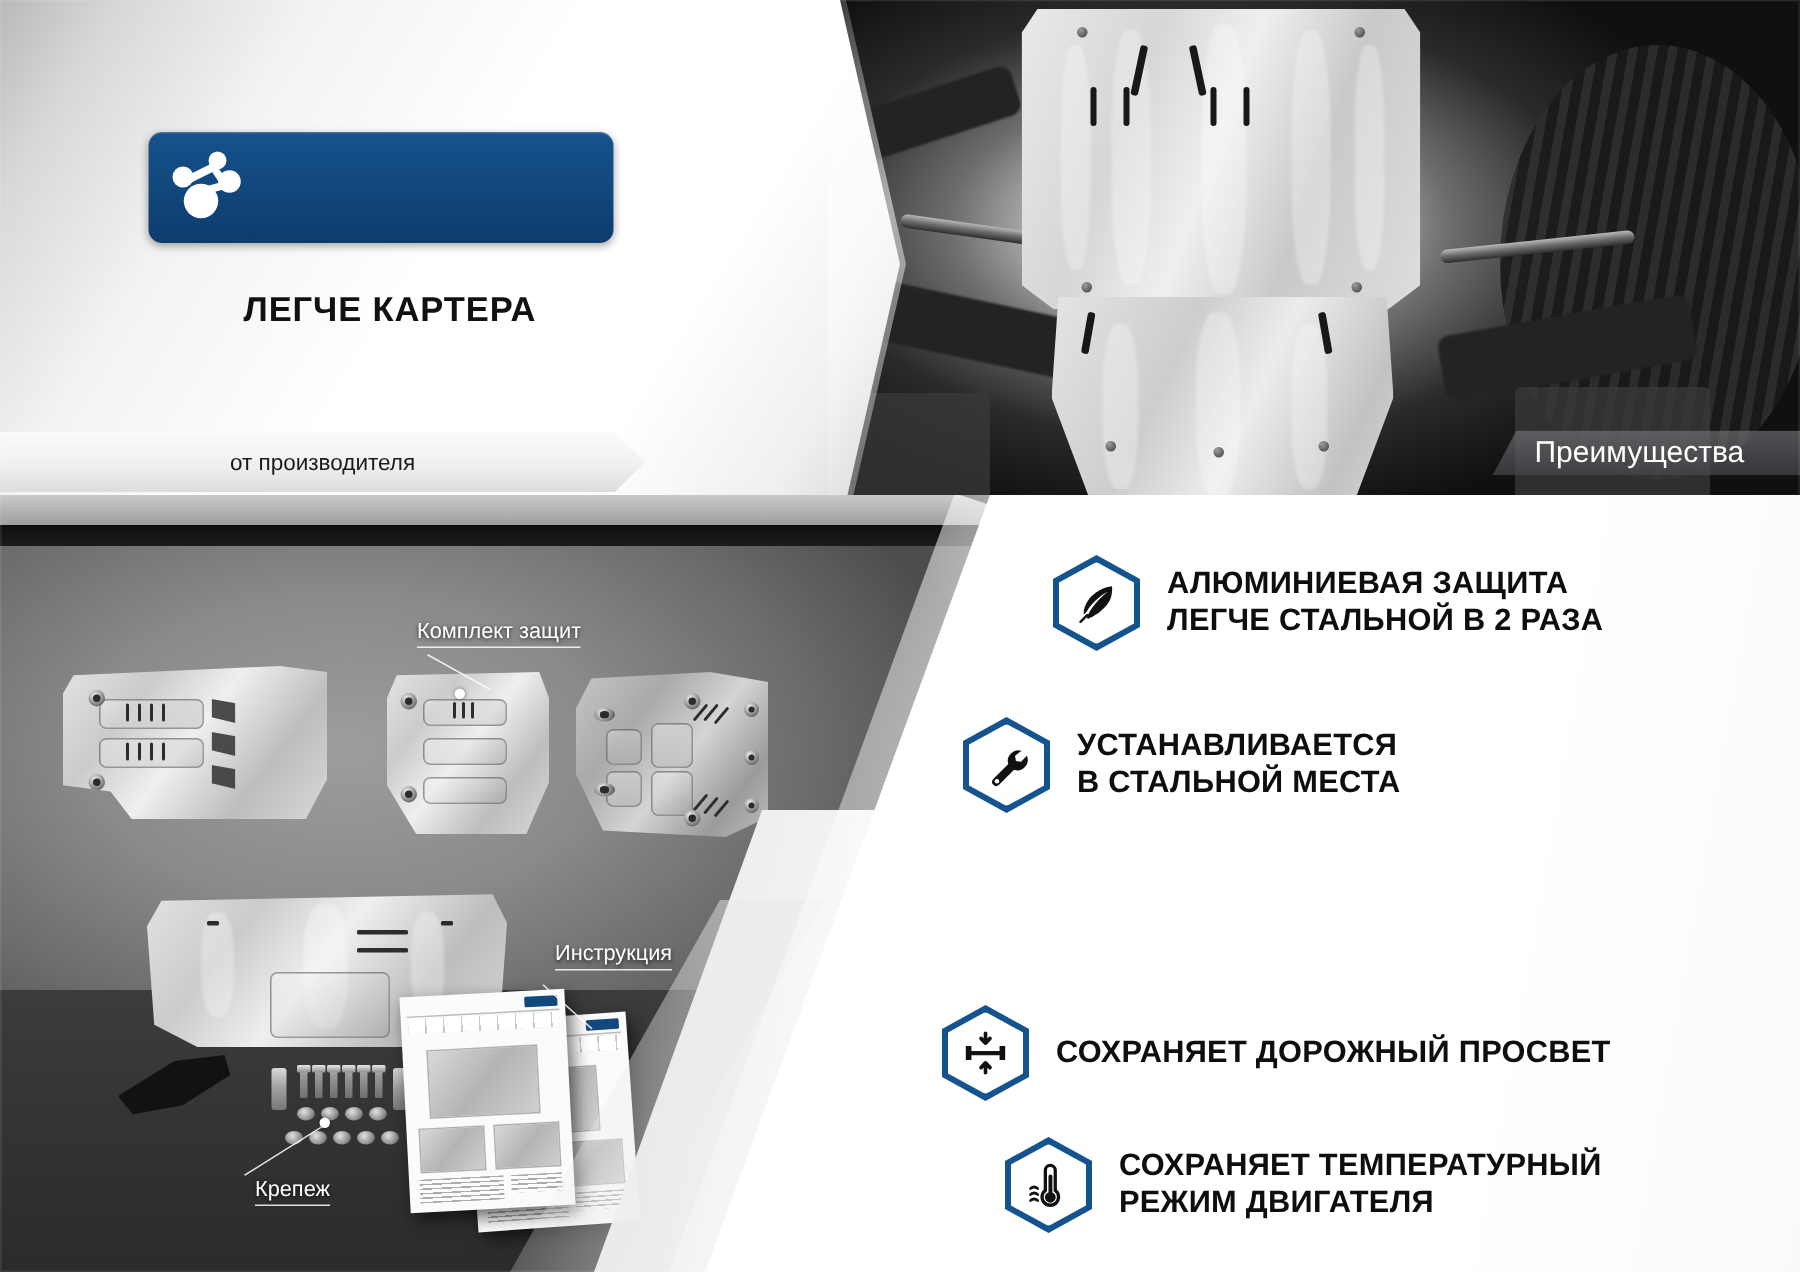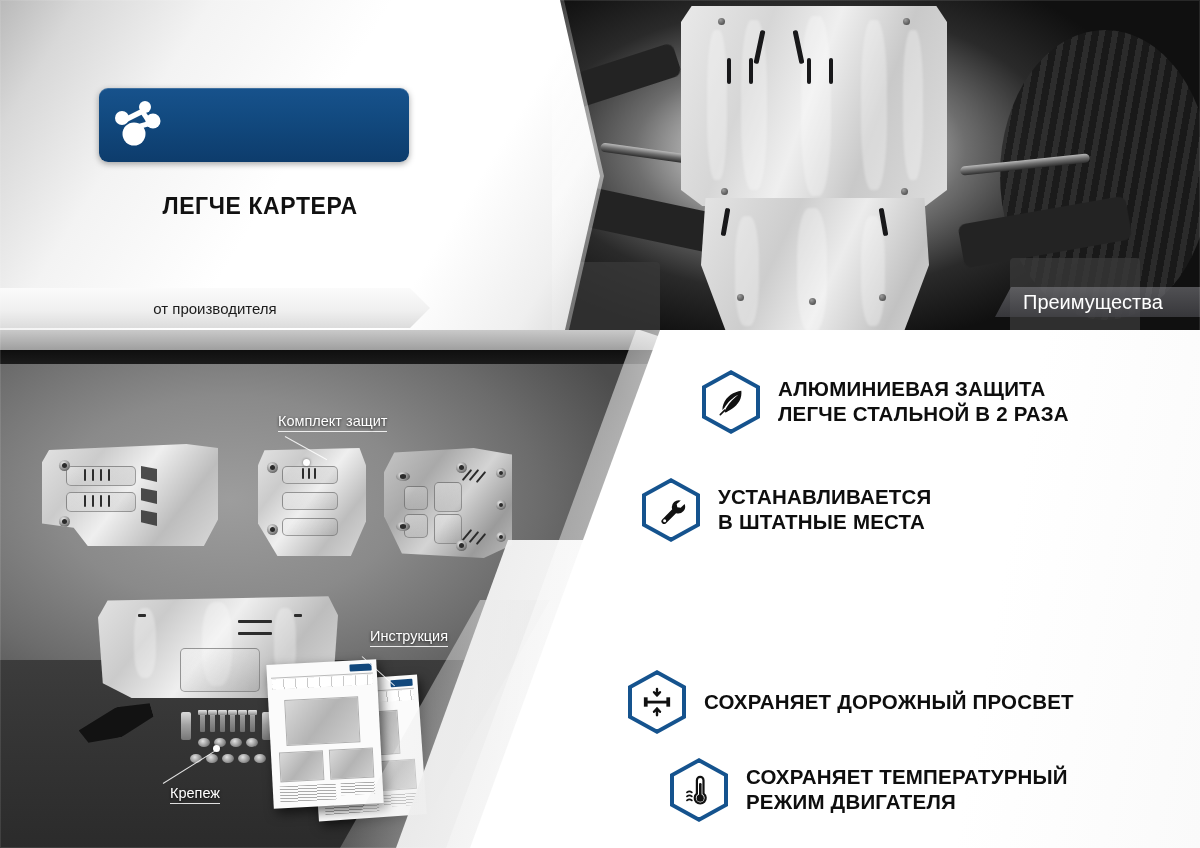--- a/index.html
+++ b/index.html
@@ -481,21 +481,21 @@
           <span class="hex"></span>
           <span class="hex-ico">
             <svg width="30" height="30" viewBox="0 0 32 32" aria-hidden="true">
               <path d="M27.2 6.2a7.4 7.4 0 0 0-9.9 9.1L6.6 26a2.9 2.9 0 0 0 4.1 4.1L21.4 19.4a7.4 7.4 0 0 0 9.1-9.9l-4.2 4.2-3.6-.6-.6-3.6 4.1-3.3z" fill="#111"></path>
               <circle cx="9.2" cy="27.5" r="1.6" fill="#fff"></circle>
             </svg>
           </span>
         </span>
         <span class="feat-txt">
           <div>УСТАНАВЛИВАЕТСЯ</div>
-          <div>В ШТАТНЫЕ МЕСТА</div>
+          <div>В СТАЛЬНОЙ МЕСТА</div>
         </span>
       </div>
 
 
       <div class="feat" style="left:200px;top:428px;">
         <span class="hexwrap">
           <span class="hex"></span>
           <span class="hex-ico">
             <svg width="30" height="32" viewBox="0 0 30 32" aria-hidden="true">
               <path d="M19.5 19.6V6.2a3.3 3.3 0 1 0-6.6 0v13.4a5.5 5.5 0 1 0 6.6 0z" fill="none" stroke="#111" stroke-width="2.2"></path>

